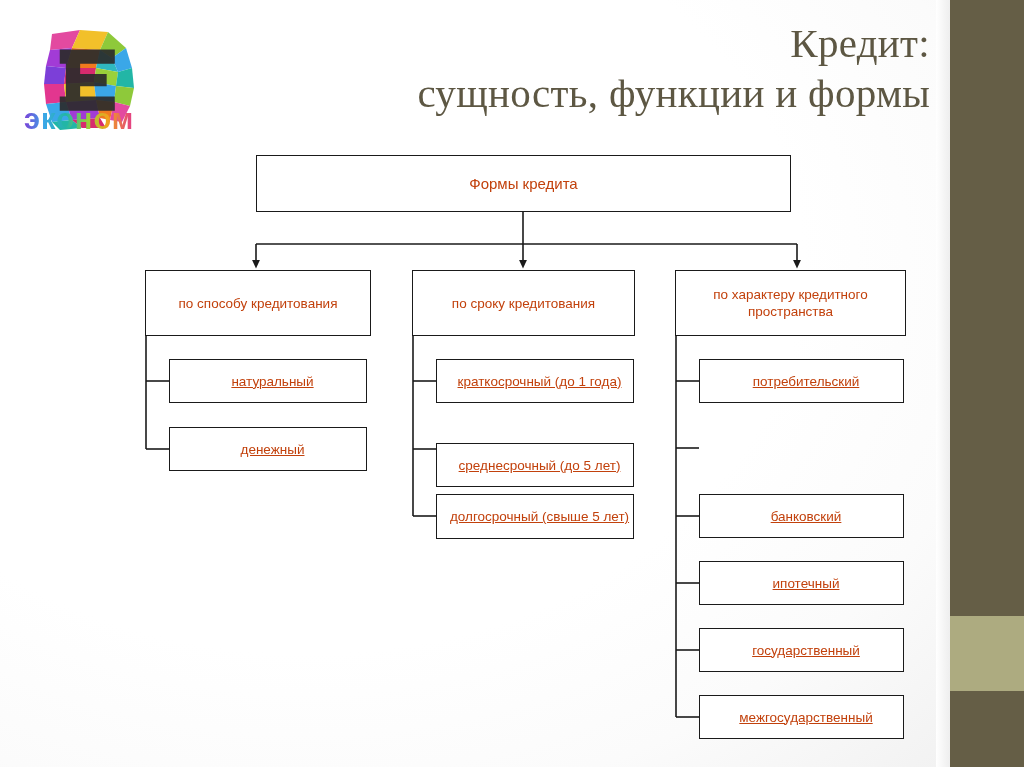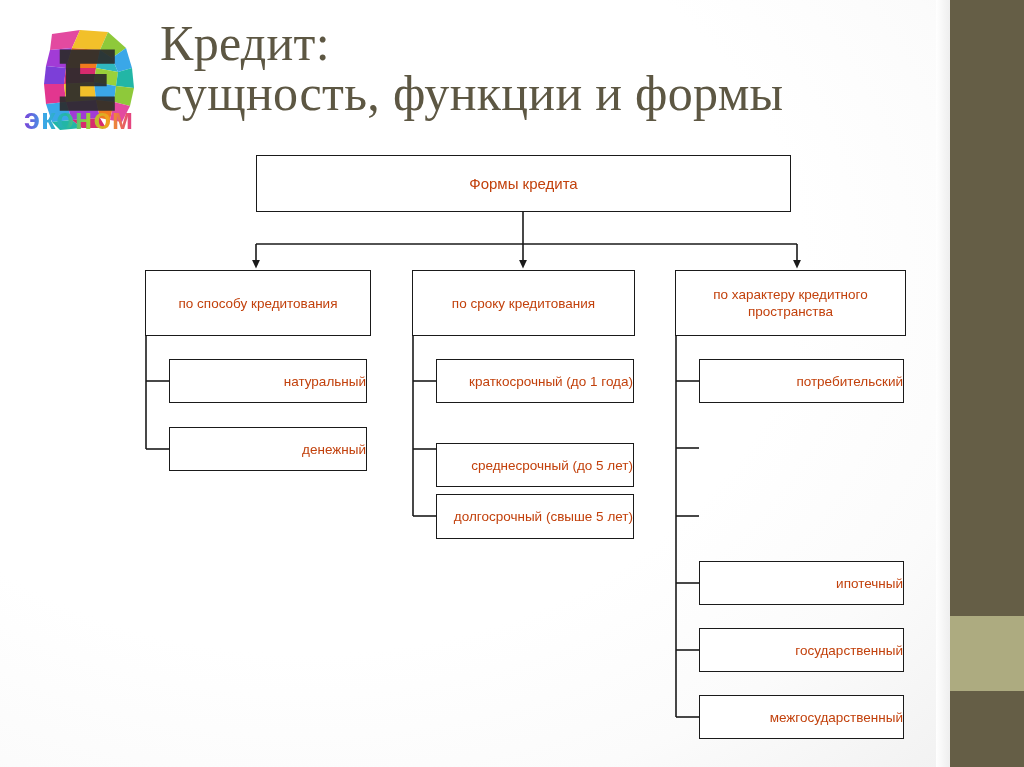--- a/index.html
+++ b/index.html
@@ -49,23 +49,23 @@
     height: 112px;
   }
   .logo svg { display: block; }
 
   
   .title {
     position: absolute;
     left: 160px;
     top: 18px;
     width: 770px;
-    text-align: left;
+    text-align: right;
     font-family: "Liberation Serif", serif;
-    font-size: 50px;
+    font-size: 41px;
     line-height: 50px;
     color: #5d5743;
     letter-spacing: 0.3px;
   }
   .title .l2 { white-space: nowrap; }
 
   
   #diagram {
     position: absolute;
     left: 0;
@@ -78,21 +78,21 @@
     box-sizing: border-box;
     border: 1.6px solid #1a1a1a;
     background: #ffffff;
     font-size: 13.5px;
     color: #c2410c;
     line-height: 17px;
     display: flex;
     align-items: center;
   }
   .node.center   { justify-content: center; text-align: center; }
-  .node.leftpad  { justify-content: flex-start; padding-left: 9px; text-align: right; }
+  .node.leftpad  { justify-content: flex-start; padding-left: 9px; text-align: center; text-decoration: underline; }
   .node.centerpad{ justify-content: center; text-align: center; padding: 0 6px; }
 
   .node.root {
     font-size: 15px;
   }
   .node .txt { display: block; width: 100%; }
 
   svg.links {
     position: absolute;
     left: 0; top: 0;
@@ -220,20 +220,23 @@
     <div class="node leftpad" style="left:436px; top:427px; width:198px; height:44px;margin-top:16px;">
       <span class="txt">среднесрочный (до 5 лет)</span>
     </div>
     <div class="node leftpad" style="left:436px; top:494px; width:198px; height:45px;">
       <span class="txt">долгосрочный (свыше 5 лет)</span>
     </div>
 
     <div class="node leftpad" style="left:699px; top:359px; width:205px; height:44px;">
       <span class="txt">потребительский</span>
     </div>
+    <div class="node leftpad" style="left:699px; top:494px; width:205px; height:44px;">
+      <span class="txt">банковский</span>
+    </div>
     <div class="node leftpad" style="left:699px; top:561px; width:205px; height:44px;">
       <span class="txt">ипотечный</span>
     </div>
     <div class="node leftpad" style="left:699px; top:628px; width:205px; height:44px;">
       <span class="txt">государственный</span>
     </div>
     <div class="node leftpad" style="left:699px; top:695px; width:205px; height:44px;">
       <span class="txt">межгосударственный</span>
     </div>
 

